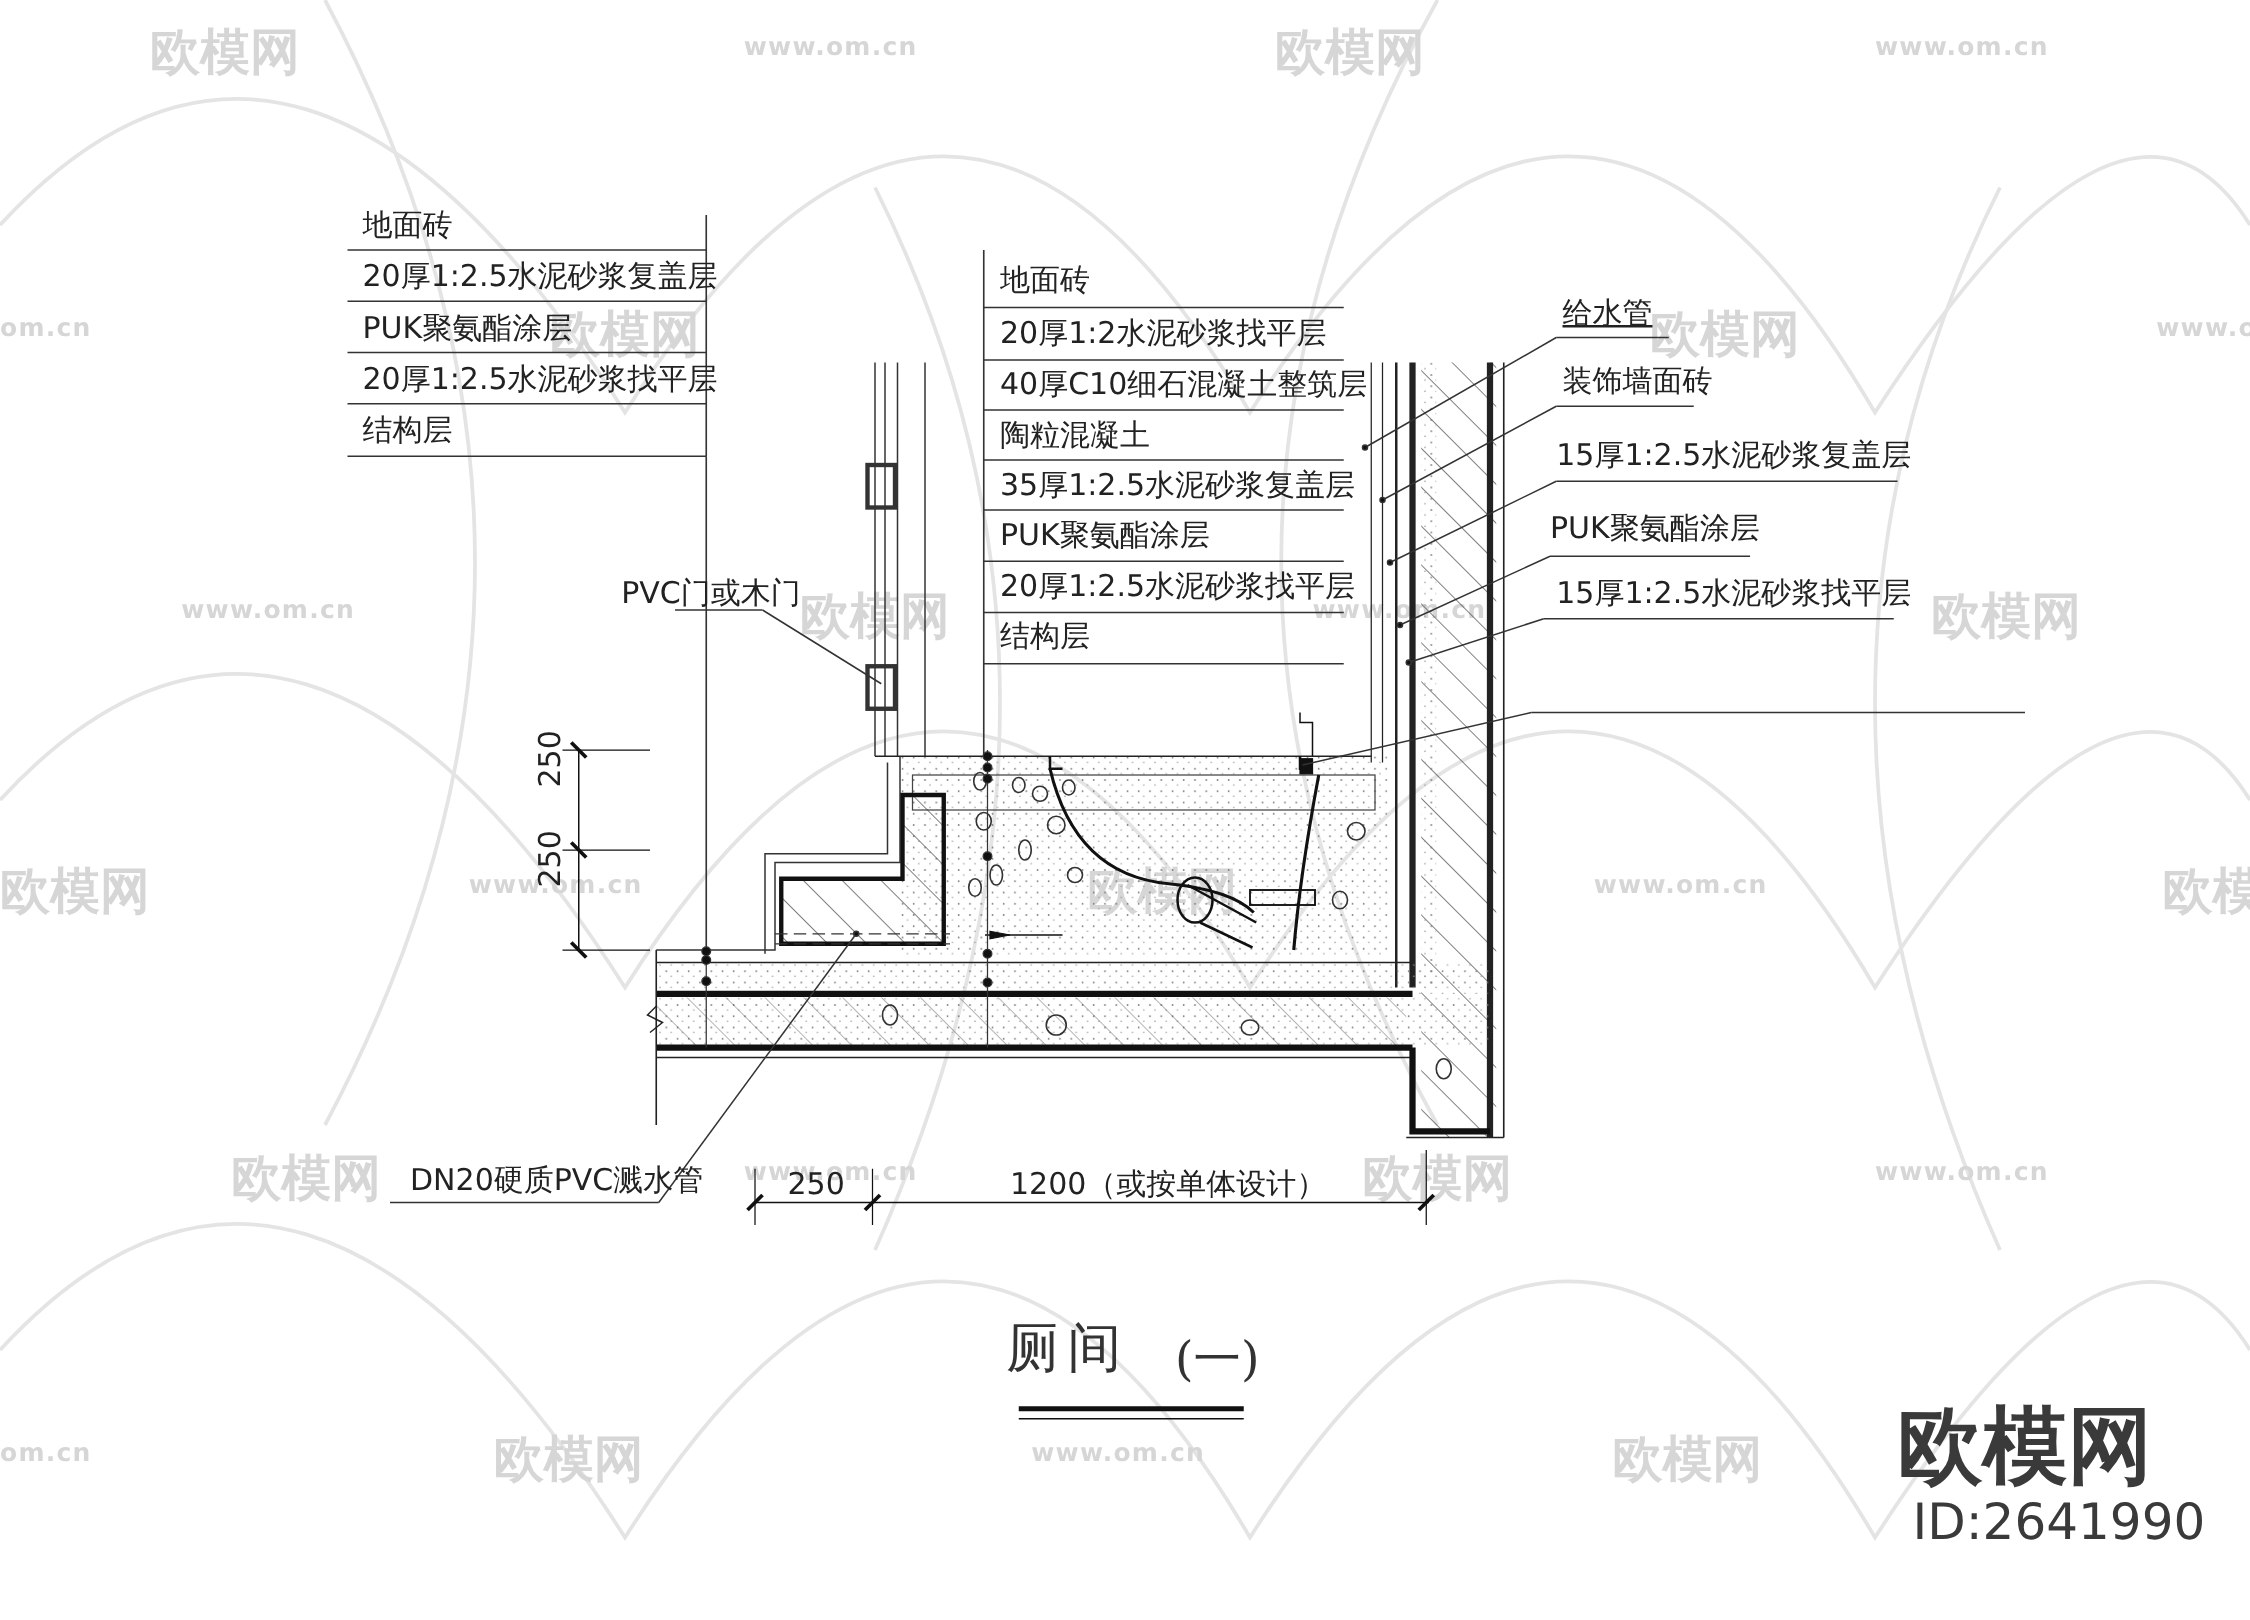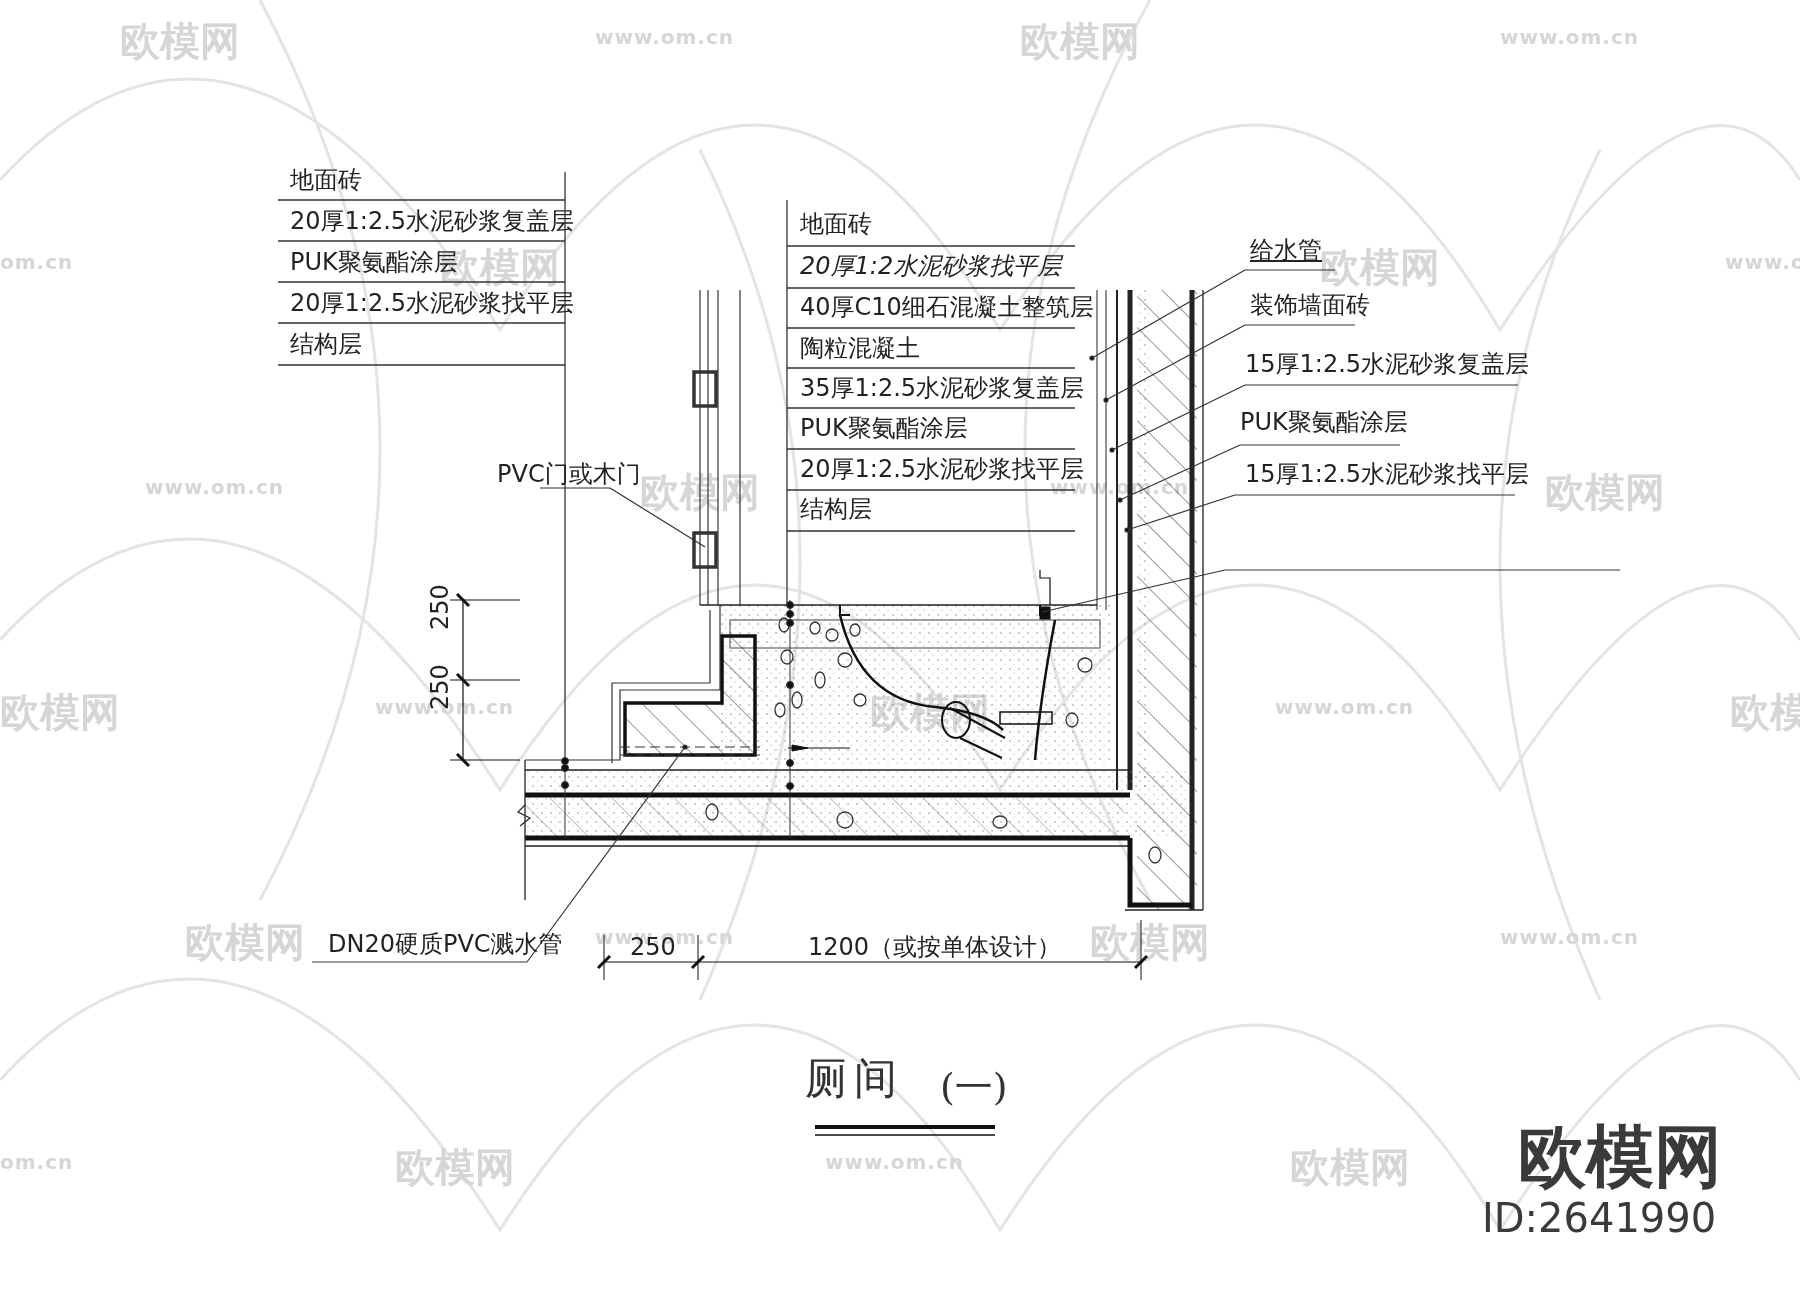--- a/index.html
+++ b/index.html
@@ -227,21 +227,21 @@
     <line x1="815" y1="1135" x2="995" y2="1135" stroke="#111" stroke-width="1.3"></line>
   </svg>
 
   <div class="lbl" style="left:290px;top:168px;">地面砖</div>
   <div class="lbl" style="left:290px;top:209px;">20厚1:2.5水泥砂浆复盖层</div>
   <div class="lbl" style="left:290px;top:250px;">PUK聚氨酯涂层</div>
   <div class="lbl" style="left:290px;top:291px;">20厚1:2.5水泥砂浆找平层</div>
   <div class="lbl" style="left:290px;top:332px;">结构层</div>
 
   <div class="lbl" style="left:800px;top:212px;">地面砖</div>
-  <div class="lbl" style="left:800px;top:254px;font-style:italic;">20厚1:2水泥砂浆找平层</div>
+  <div class="lbl" style="left:800px;top:254px;">20厚1:2水泥砂浆找平层</div>
   <div class="lbl" style="left:800px;top:295px;">40厚C10细石混凝土整筑层</div>
   <div class="lbl" style="left:800px;top:336px;">陶粒混凝土</div>
   <div class="lbl" style="left:800px;top:376px;">35厚1:2.5水泥砂浆复盖层</div>
   <div class="lbl" style="left:800px;top:416px;">PUK聚氨酯涂层</div>
   <div class="lbl" style="left:800px;top:457px;">20厚1:2.5水泥砂浆找平层</div>
   <div class="lbl" style="left:800px;top:497px;">结构层</div>
 
   <div class="lbl" style="left:1250px;top:238px;text-decoration:underline;">给水管</div>
   <div class="lbl" style="left:1250px;top:293px;">装饰墙面砖</div>
   <div class="lbl" style="left:1245px;top:352px;">15厚1:2.5水泥砂浆复盖层</div>
@@ -253,14 +253,14 @@
 
   <div class="lbl" style="left:428px;top:630px;transform:rotate(-90deg);transform-origin:left top;">250</div>
   <div class="lbl" style="left:428px;top:710px;transform:rotate(-90deg);transform-origin:left top;">250</div>
   <div class="lbl" style="left:630px;top:935px;">250</div>
   <div class="lbl" style="left:780px;top:935px;margin-left:28px;">1200（或按单体设计）</div>
 
   <div class="title" style="left:805px;top:1050px;">厕间</div>
   <div class="title-sub" style="left:940px;top:1062px;">(一)</div>
 
   <div class="brand" style="left:1518px;top:1112px;font-size:68px;font-weight:bold;">欧模网</div>
-  <div class="brand" style="left:1482px;top:1195px;font-size:40px;">ID:2641990</div>
+  <div class="brand" style="left:1530px;top:1195px;font-size:40px;">ID:2641990</div>
 </div>
 
 </body></html>

